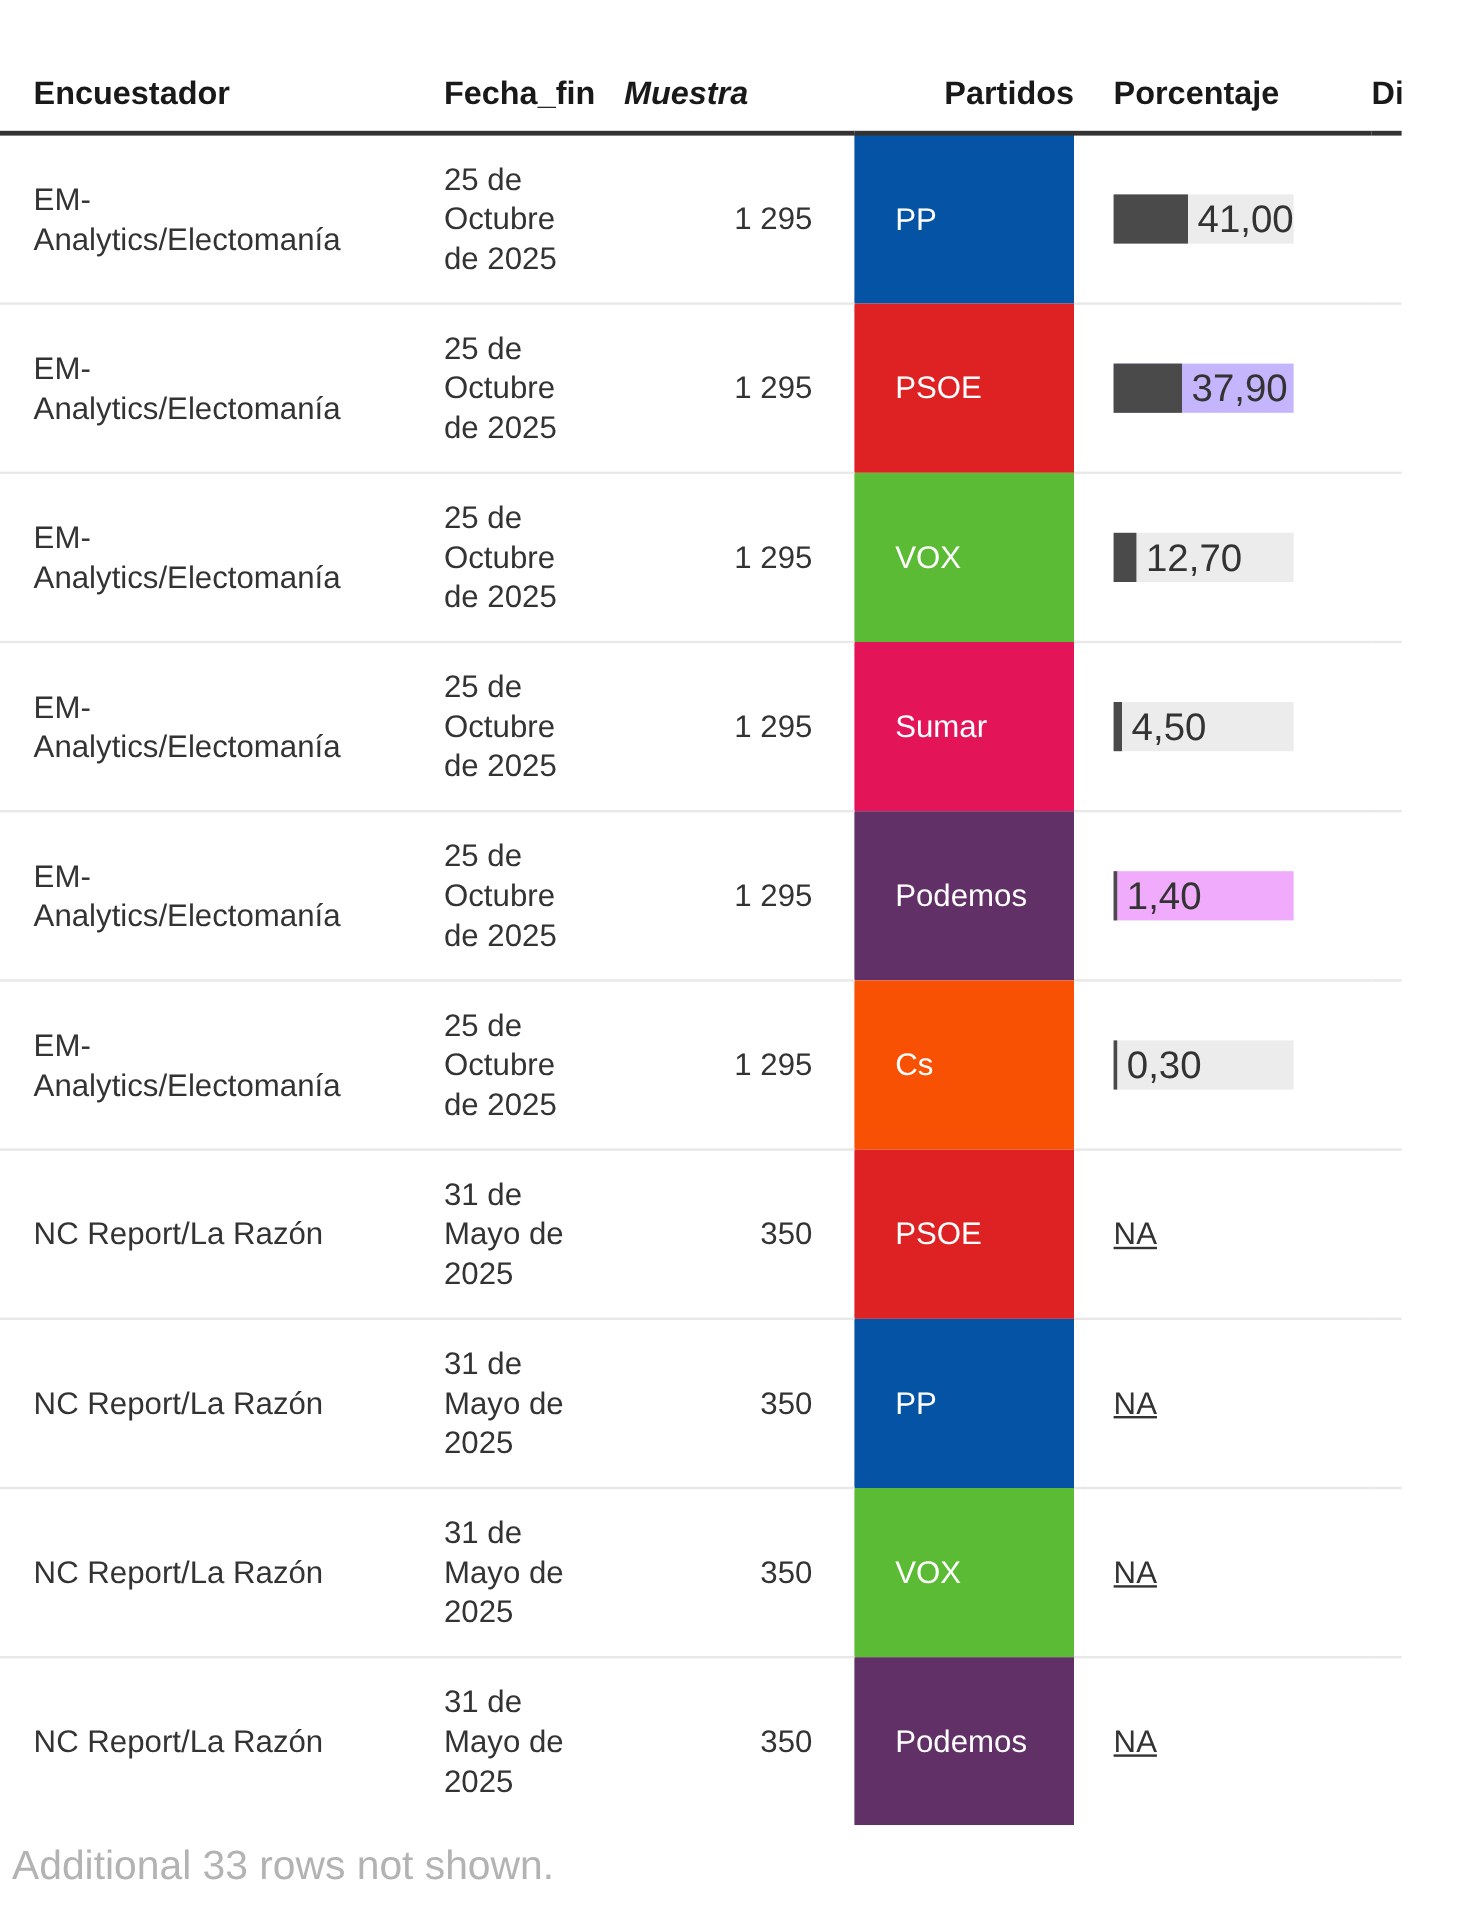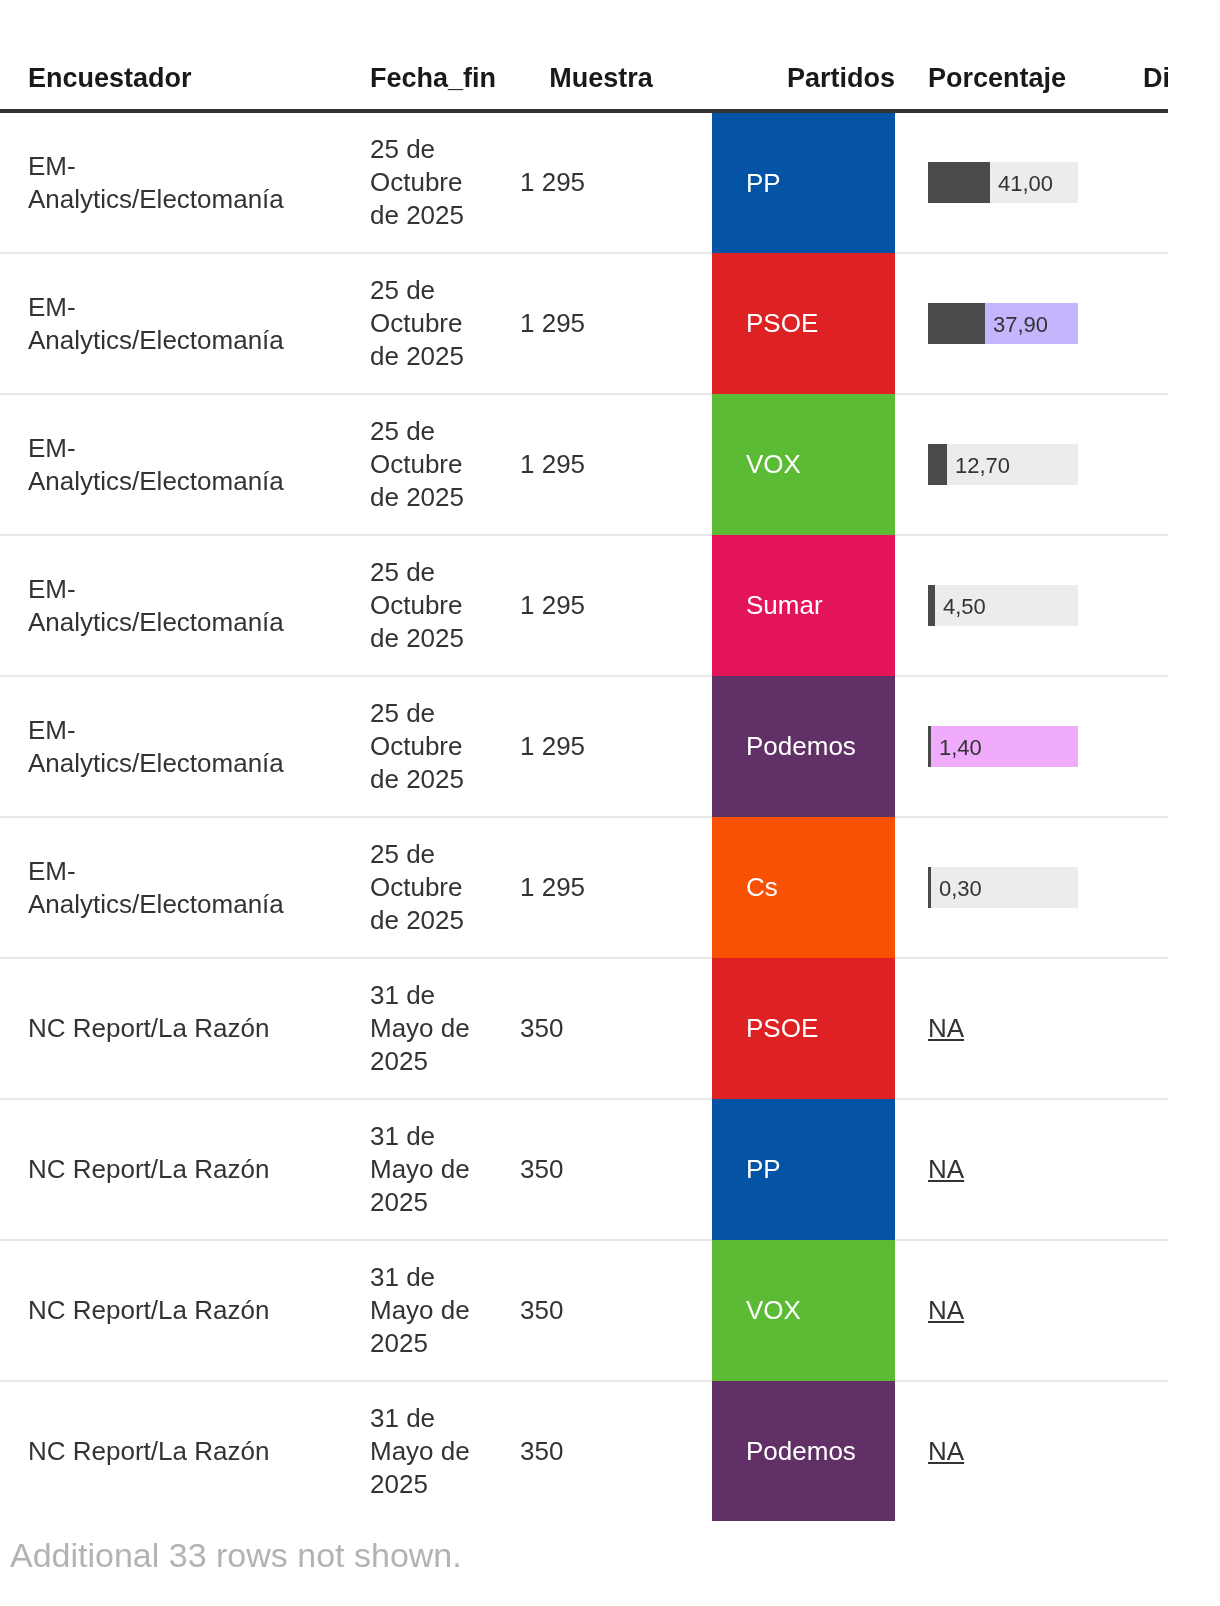--- a/index.html
+++ b/index.html
@@ -37,21 +37,21 @@
     font-size: 27px;
     line-height: 33px;
     font-weight: bold;
     color: #191919;
     text-align: left;
     border-bottom: 4px solid #333333;
     white-space: nowrap;
   }
   th.h-enc     { padding-left: 28px; }
   th.h-fecha   { padding-left: 25px; }
-  th.h-muestra { text-align: center; padding-right: 30px; }
+  th.h-muestra { text-align: left; padding-right: 30px; font-style: italic; }
   th.h-party   { padding-left: 34px; text-align: right; }
   th.h-pct     { padding-left: 33px; }
   th.h-dip     { padding-left: 0; }
 
   tbody td {
     height: 139px;
     padding: 0;
     vertical-align: middle;
     font-size: 26px;
     line-height: 33px;
@@ -62,22 +62,22 @@
 
   td.c-enc {
     padding-left: 28px;
     white-space: pre-line;
   }
   td.c-fecha {
     padding-left: 25px;
     white-space: pre-line;
   }
   td.c-muestra {
-    text-align: left;
-    padding-right: 18px;
+    text-align: right;
+    padding-right: 35px;
     white-space: nowrap;
   }
   td.c-party {
     border-top: none;
     color: #ffffff;
     padding-left: 34px;
     white-space: nowrap;
   }
   td.c-pct {
     padding-left: 33px;
@@ -93,21 +93,21 @@
     position: absolute;
     left: 0;
     top: 0;
     bottom: 0;
     background: #4a4a4a;
   }
   .bar-label {
     position: absolute;
     top: 50%;
     transform: translateY(-50%);
-    font-size: 22px;
+    font-size: 32px;
     color: #333333;
     white-space: nowrap;
   }
   .na-value {
     display: inline-block;
     text-decoration: underline;
   }
 
   .more-note {
     margin: 18px 0 0 10px;

